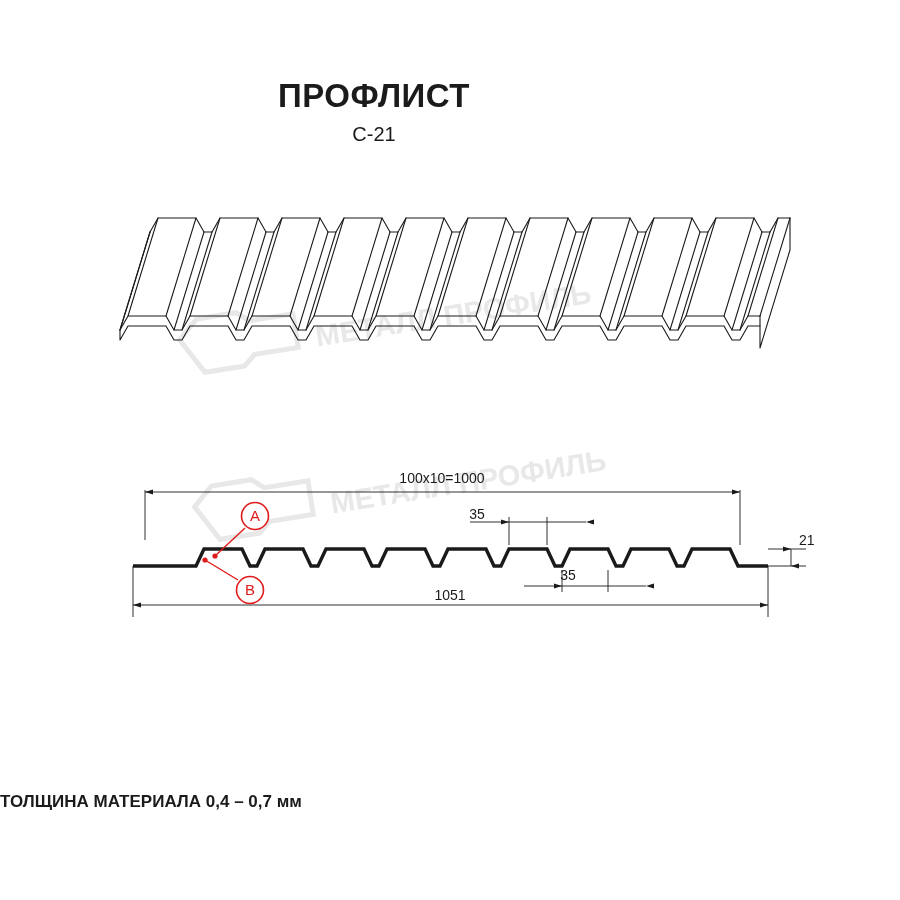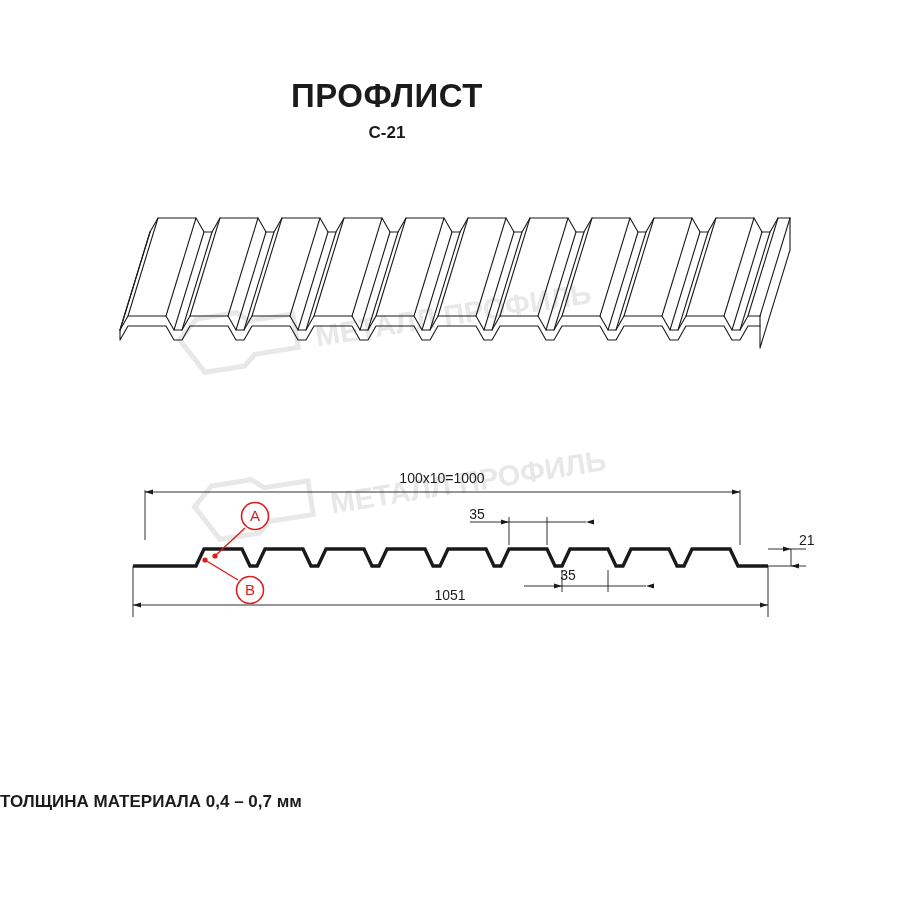--- a/index.html
+++ b/index.html
@@ -16,35 +16,35 @@
     overflow: hidden;
   }
   #stage {
     position: absolute;
     left: 0; top: 0;
     width: 900px;
     height: 900px;
   }
   .title-block {
     position: absolute;
-    left: 13px;
+    left: 0;
     top: 78px;
     width: 748px;
     text-align: center;
   }
   .title-main {
     font-size: 33px;
     font-weight: bold;
     letter-spacing: 0.5px;
     color: #1b1b1b;
     line-height: 1.1;
   }
   .title-sub {
-    font-size: 17px;
-    font-weight: bold;
+    font-size: 20px;
+    font-weight: normal;
     color: #1b1b1b;
     margin-top: 9px;
   }
   .footer-note {
     position: absolute;
     left: 0;
     top: 792px;
     width: 900px;
     text-align: left;
     font-size: 17px;

